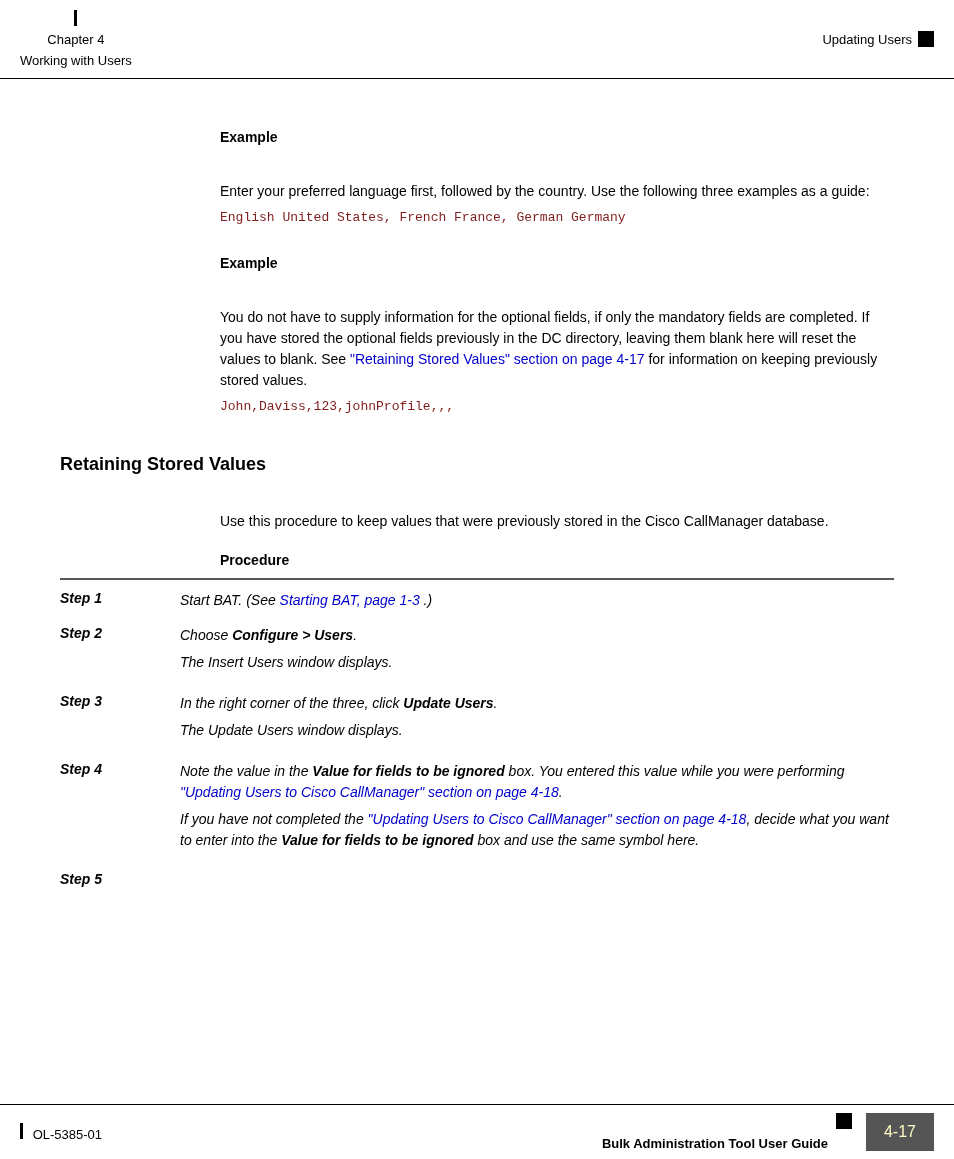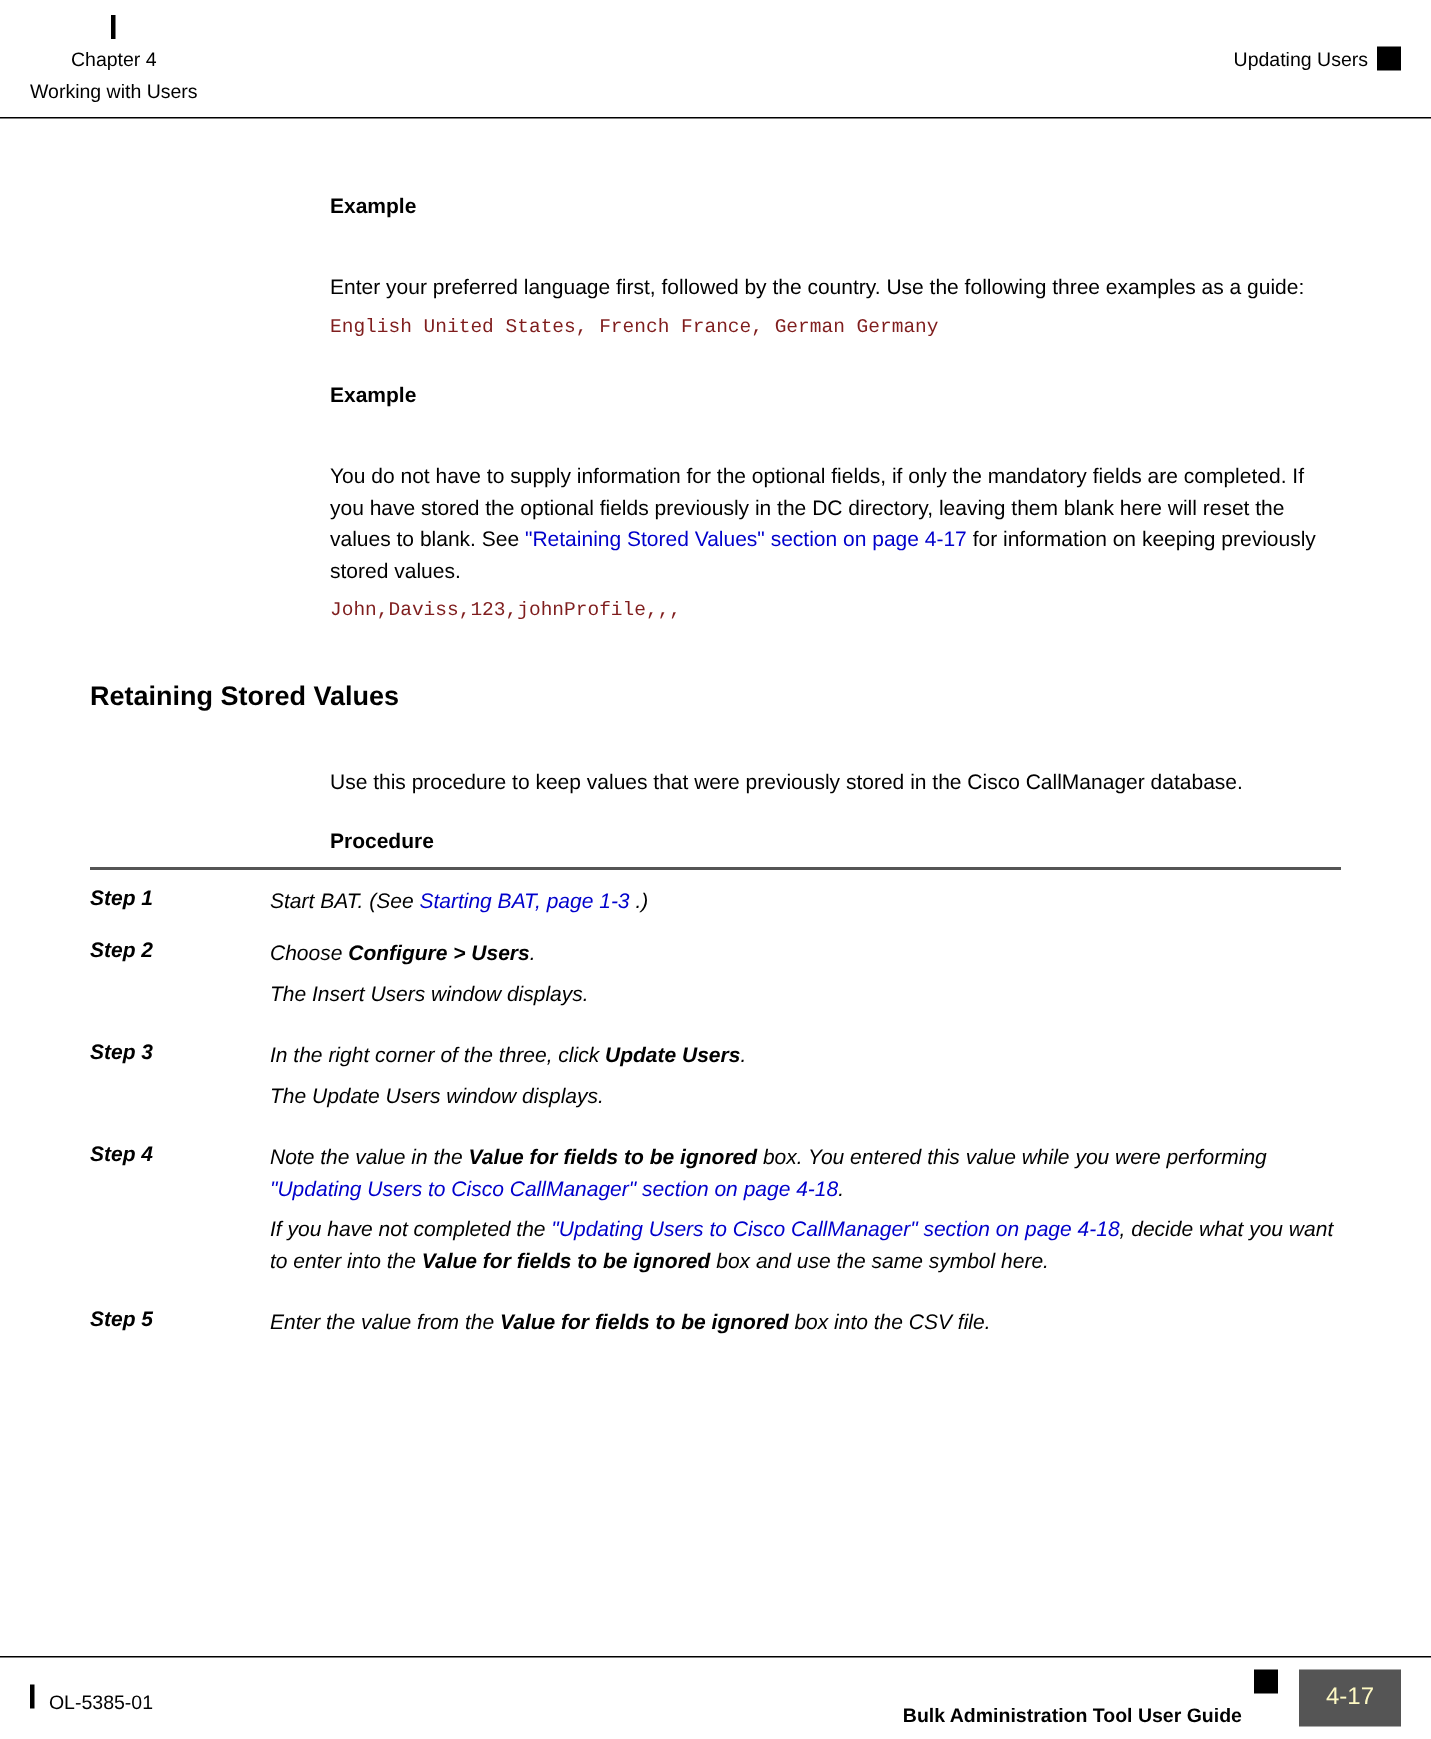--- a/index.html
+++ b/index.html
@@ -263,23 +263,20 @@
           <span>Note the value in the </span><strong>Value for fields to be ignored</strong><span> box. You entered this value while you were performing </span><a href="#">"Updating Users to Cisco CallManager" section on page 4-18</a><span>.</span>
         </p>
         <p>
           <span>If you have not completed the </span><a href="#">"Updating Users to Cisco CallManager" section on page 4-18</a><span>, decide what you want to enter into the </span><strong>Value for fields to be ignored</strong><span> box and use the same symbol here.</span>
         </p>
       </div>
     </div>
 
     <div class="step-row">
       <div class="step-label">Step 5</div>
-      <div class="step-content">
-        <span>Enter the value from the </span><strong>Value for fields to be ignored</strong><span> box into the CSV file.</span>
-      </div>
     </div>
 
   </div>
 </div>
 
 <div class="page-footer">
   <div class="footer-left">
     <span class="bar"></span>
     <span>OL-5385-01</span>
   </div>

